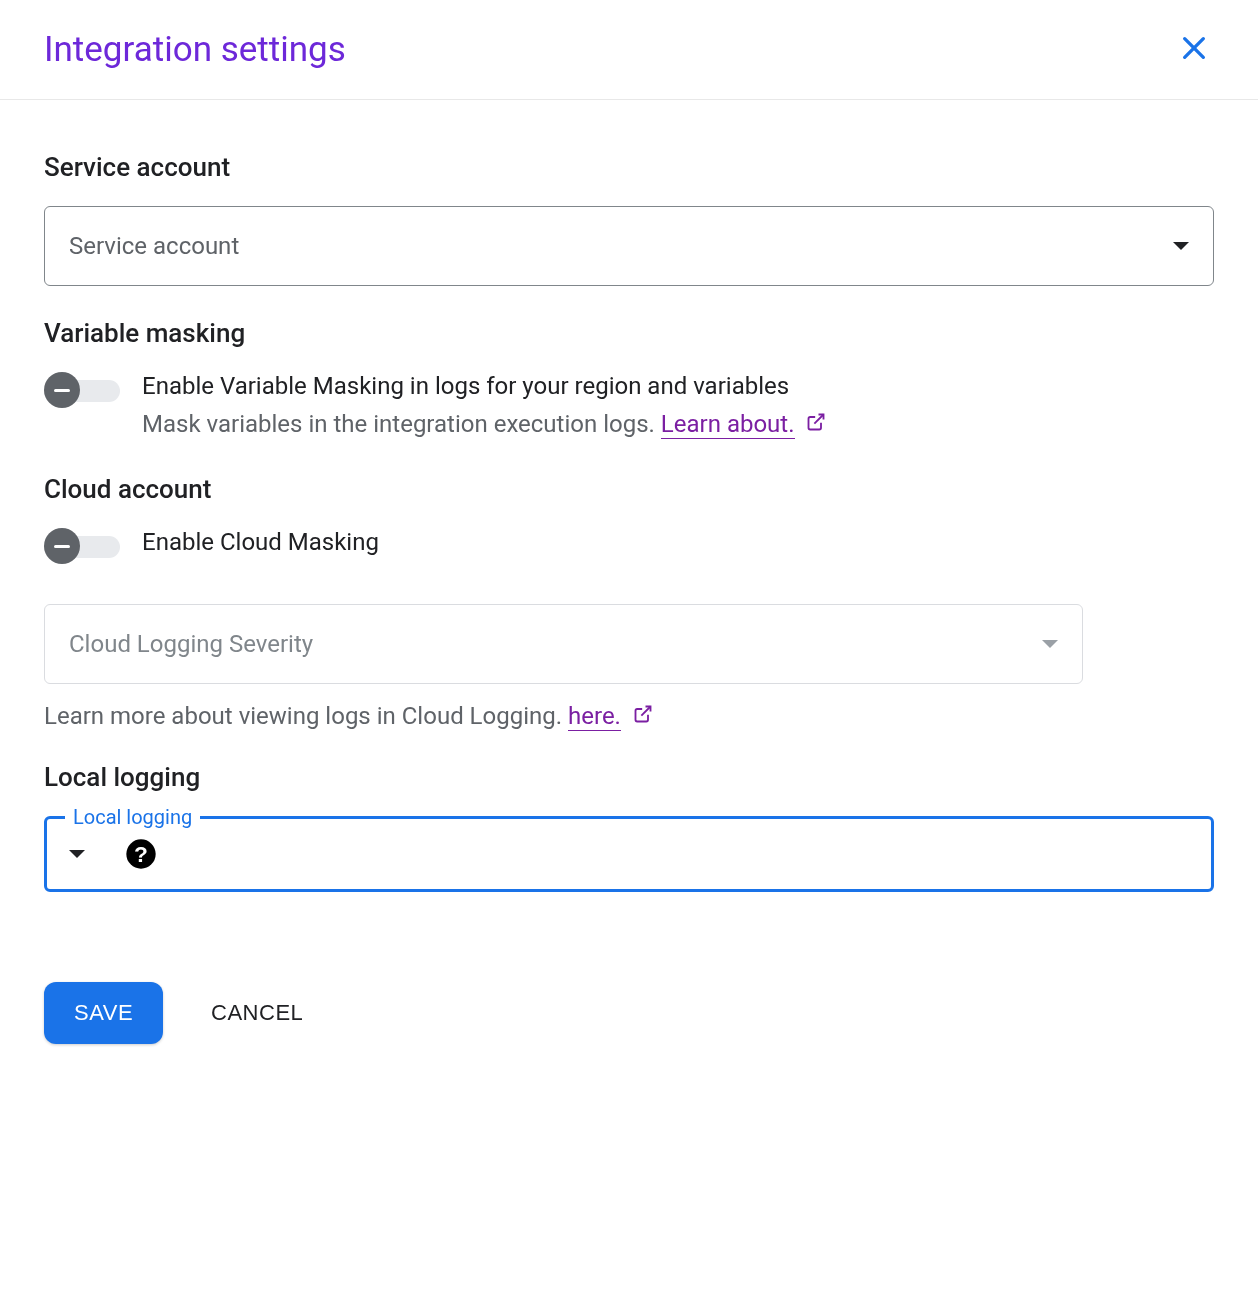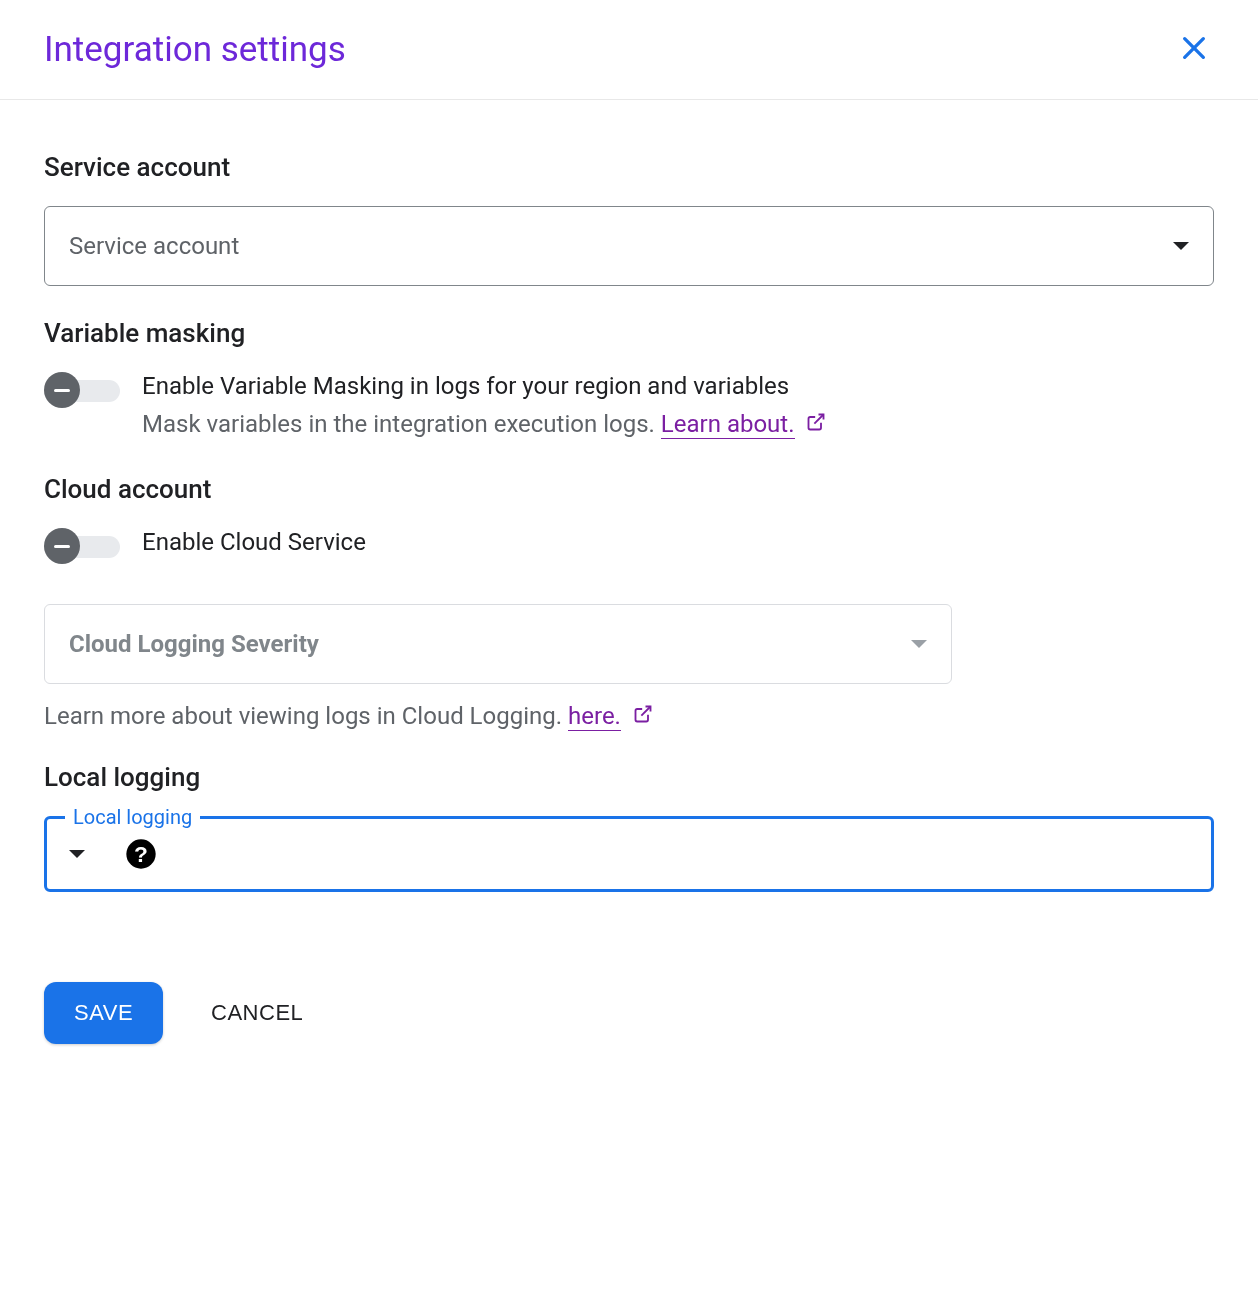--- a/index.html
+++ b/index.html
@@ -265,26 +265,26 @@
   </div>
 
   <div class="section">
     <div class="section-title">Cloud account</div>
     <div class="toggle-row">
       <div class="toggle">
         <div class="toggle-track"></div>
         <div class="toggle-knob"></div>
       </div>
       <div class="toggle-text">
-        <div class="toggle-label">Enable Cloud Service</div>
+        <div class="toggle-label">Enable Cloud Masking</div>
       </div>
     </div>
 
     <div class="severity-group">
-      <div class="select-field disabled" style="width:908px;font-weight:bold;">
+      <div class="select-field disabled" style="width:1039px;">
         <div class="select-field-placeholder">Cloud Logging Severity</div>
         <div class="select-caret"></div>
       </div>
       <div class="hint-text">
         <span>Learn more about viewing logs in Cloud Logging. </span>
         <a href="#" class="link"><span>here.</span></a>
         <span class="link-icon">
           <svg width="20" height="20" viewBox="0 0 24 24" fill="none" stroke="#7b1fa2" stroke-width="2.2">
             <path d="M18 13v6a2 2 0 0 1-2 2H5a2 2 0 0 1-2-2V8a2 2 0 0 1 2-2h6"></path>
             <polyline points="15 3 21 3 21 9"></polyline>

